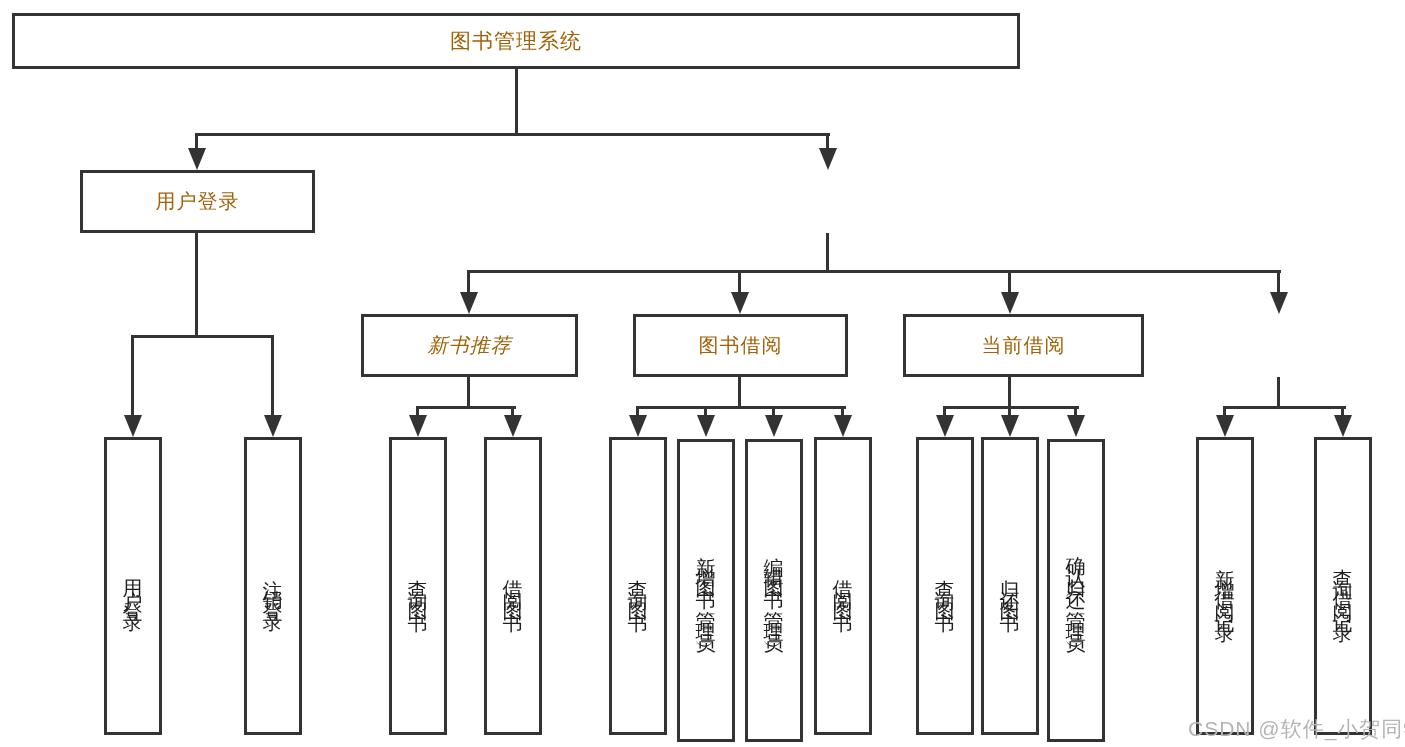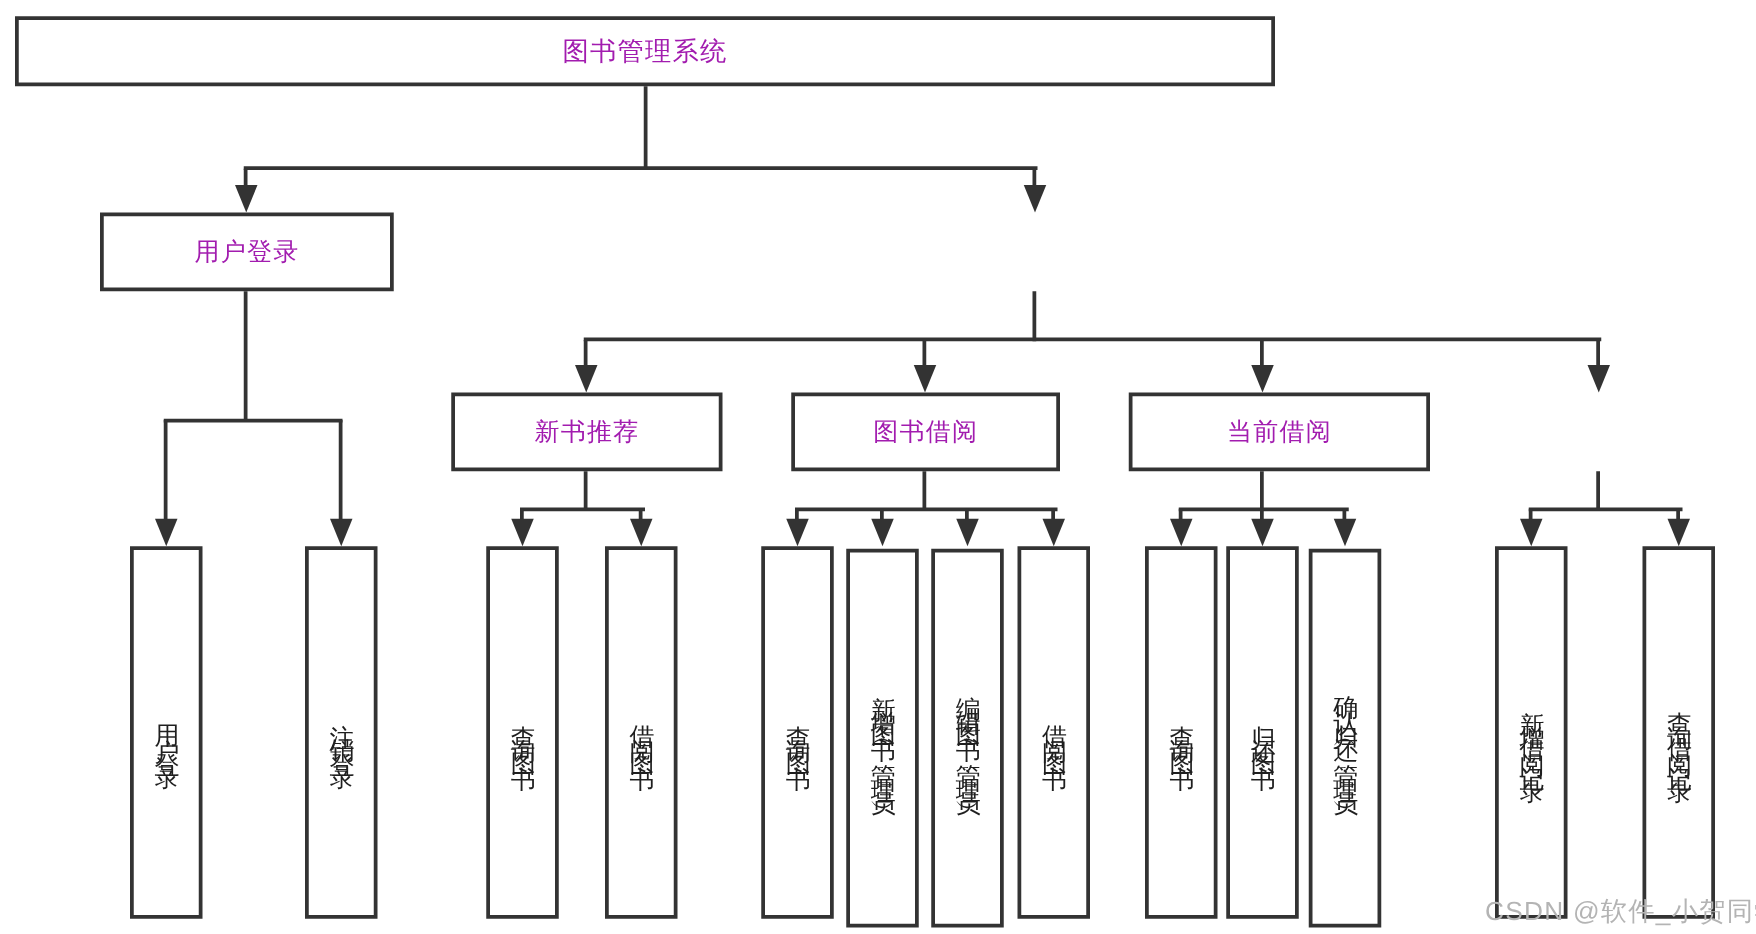--- a/index.html
+++ b/index.html
@@ -18,21 +18,21 @@
     background: #ffffff;
   }
   .box {
     position: absolute;
     box-sizing: border-box;
     border: 3px solid #333333;
     background: #ffffff;
     display: flex;
     align-items: center;
     justify-content: center;
-    color: #a21caf;
+    color: #a16207;
     font-size: 20px;
     letter-spacing: 1px;
     text-align: center;
   }
   .root-box {
     left: 12px; top: 13px; width: 1008px; height: 56px;
     font-size: 21px;
   }
   .l2-box { top: 170px; height: 63px; }
   .l3-box { top: 314px; height: 63px; }
@@ -112,21 +112,21 @@
   <div class="hline" style="left:467px; top:270px; width:814px;"></div>
   <div class="vline" style="left:467px; top:272px; height:23px;"></div>
   <div class="arrow" style="left:460px; top:292px;"></div>
   <div class="vline" style="left:738px; top:272px; height:23px;"></div>
   <div class="arrow" style="left:731px; top:292px;"></div>
   <div class="vline" style="left:1008px; top:272px; height:23px;"></div>
   <div class="arrow" style="left:1001px; top:292px;"></div>
   <div class="vline" style="left:1277px; top:272px; height:23px;"></div>
   <div class="arrow" style="left:1270px; top:292px;"></div>
 
-  <div class="box l3-box" style="left:361px; width:217px;">
+  <div class="box l3-box" style="left:361px; width:217px;font-style:italic;">
     <span>新书推荐</span>
   </div>
   <div class="box l3-box" style="left:633px; width:215px;">
     <span>图书借阅</span>
   </div>
   <div class="box l3-box" style="left:903px; width:241px;">
     <span>当前借阅</span>
   </div>
 
   <div class="vline" style="left:467px; top:377px; height:31px;"></div>

